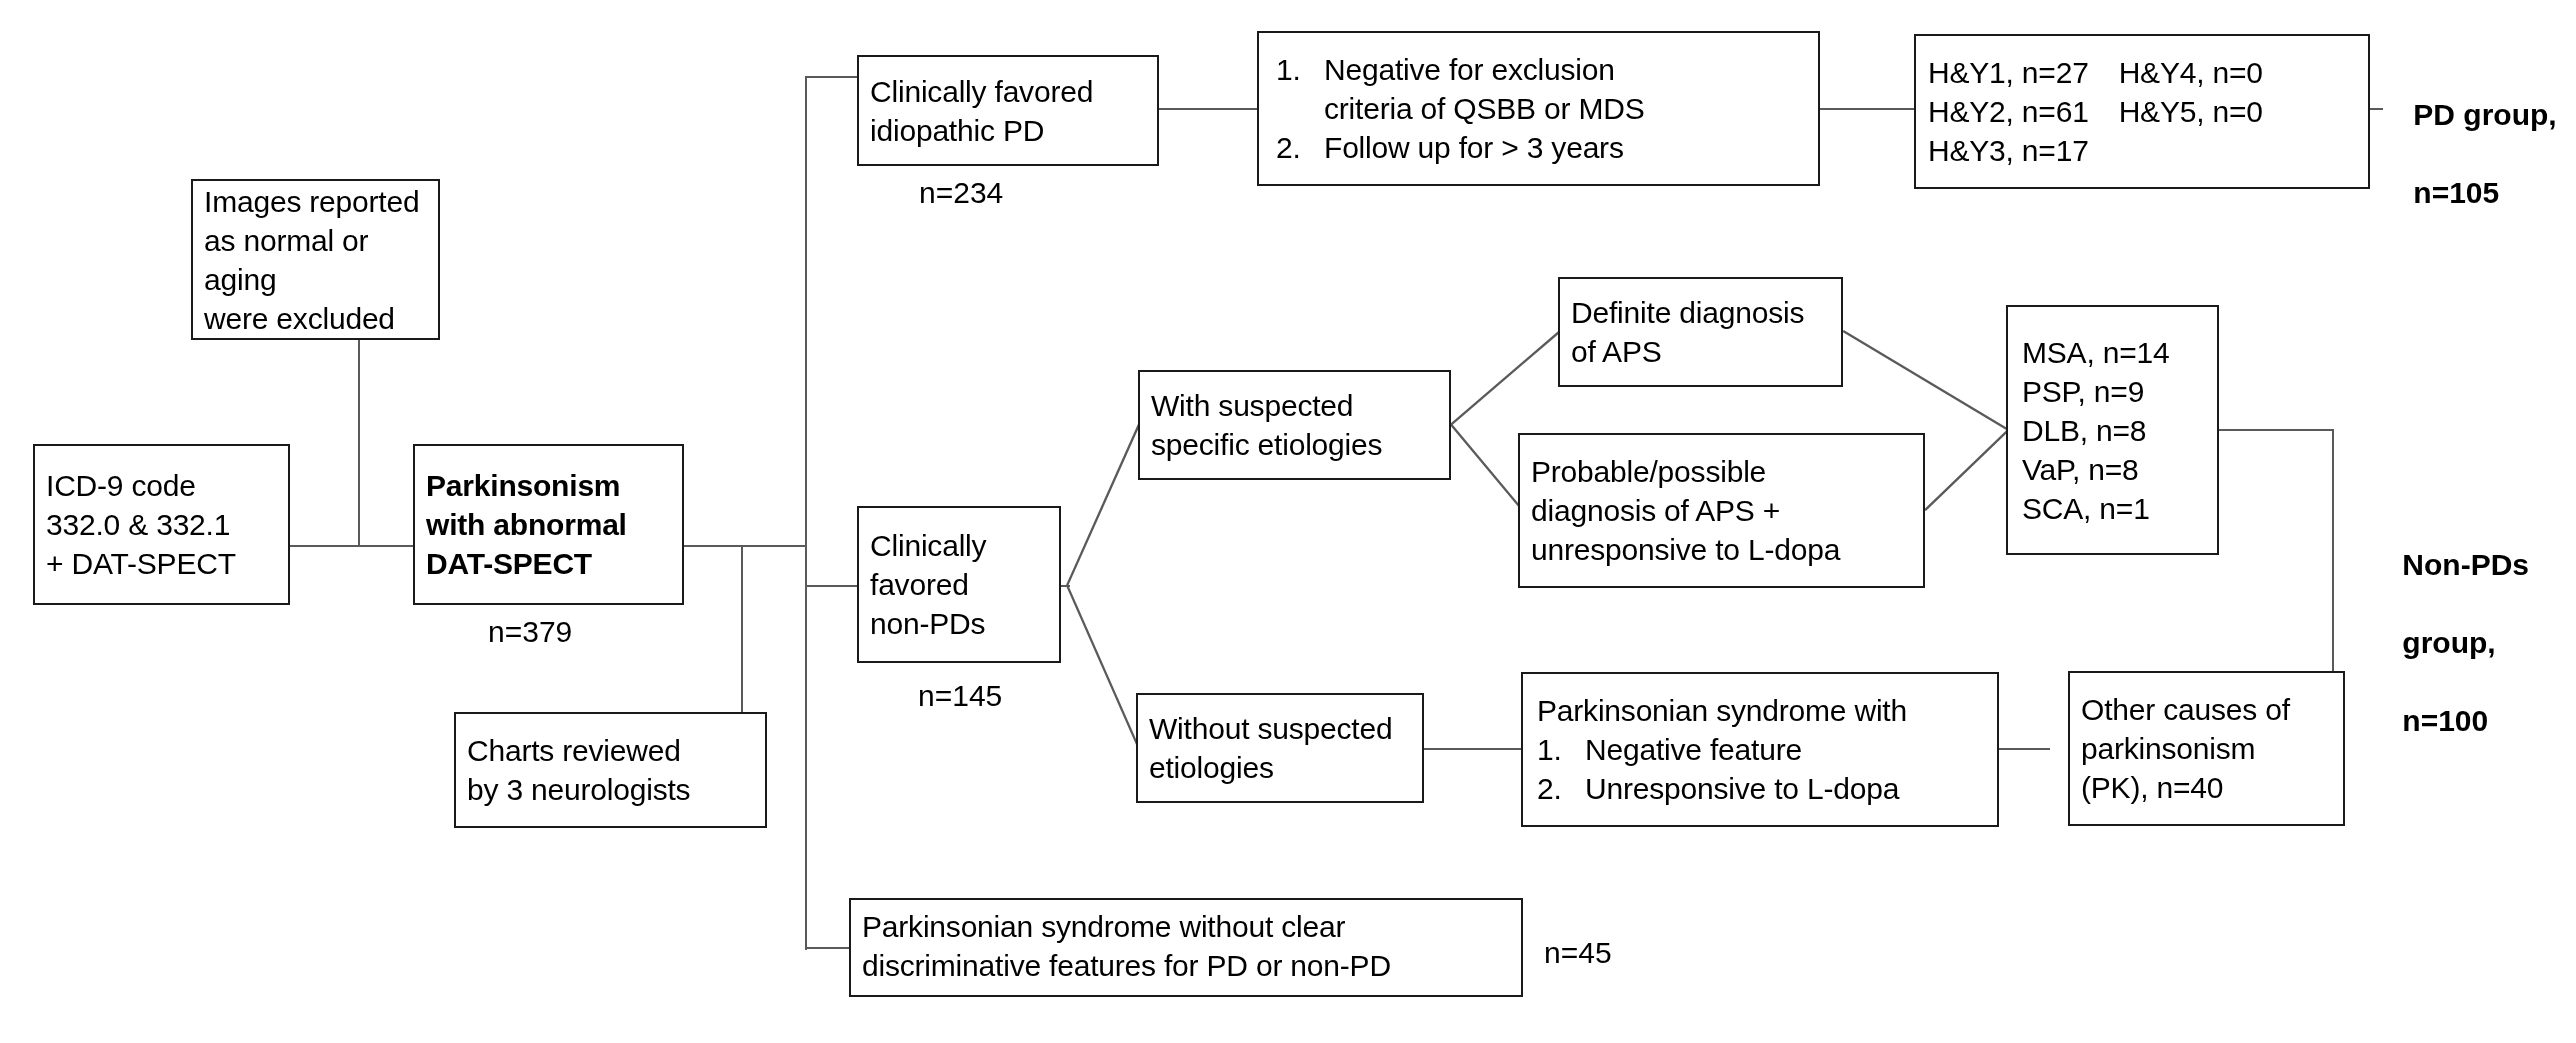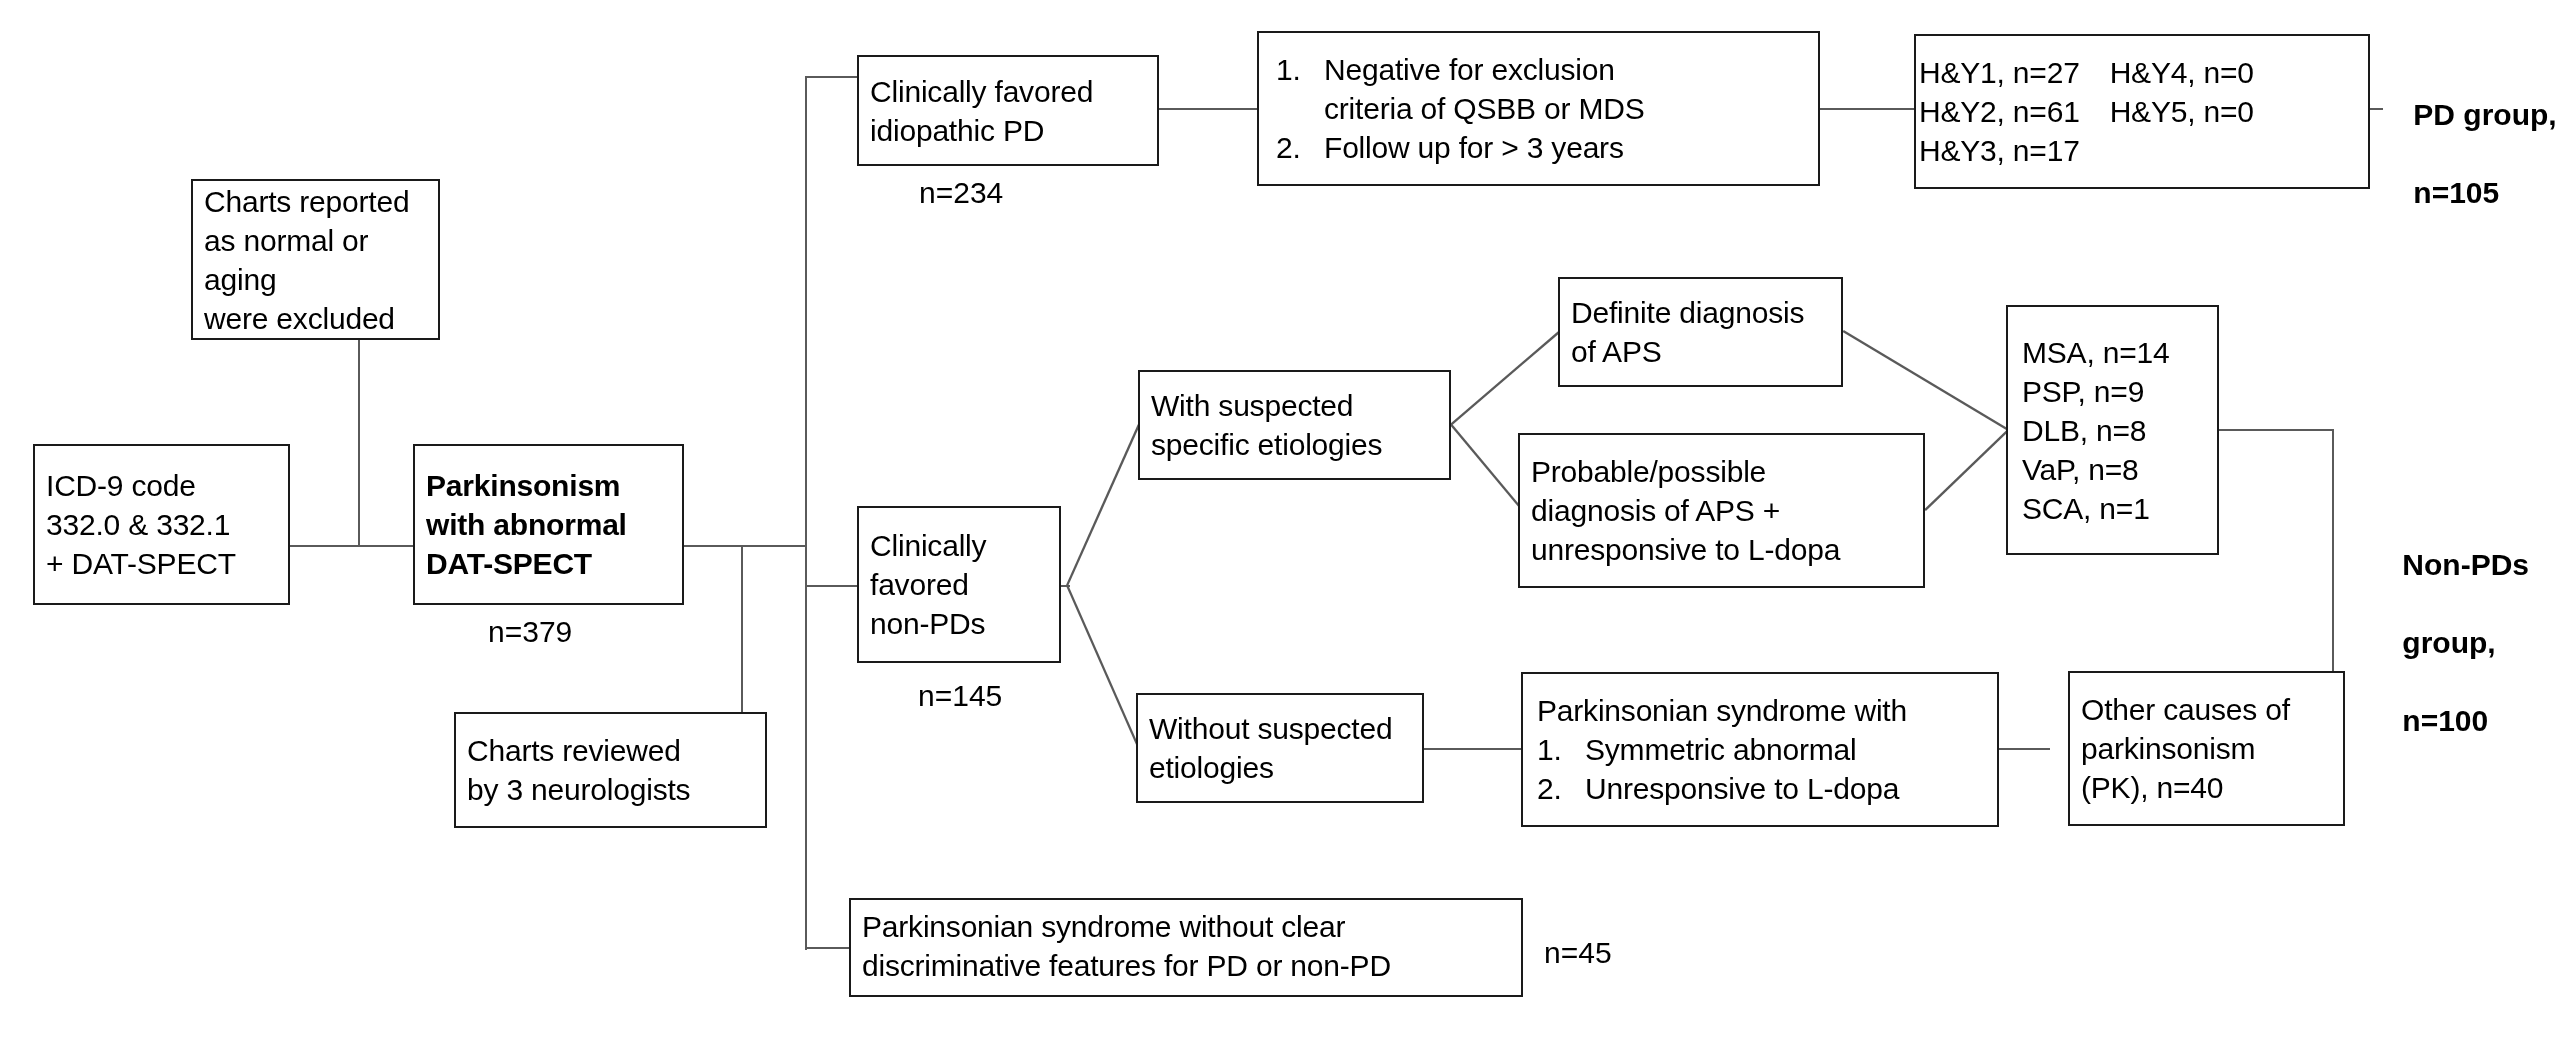--- a/index.html
+++ b/index.html
@@ -132,21 +132,21 @@
 
   <div class="ln h" style="left:1999px; top:748px; width:51px;"></div>
 
   <div class="box" style="left:33px; top:444px; width:257px; height:161px;">
     <span>ICD-9 code</span>
     <span>332.0 &amp; 332.1</span>
     <span>+ DAT-SPECT</span>
   </div>
 
   <div class="box" style="left:191px; top:179px; width:249px; height:161px;">
-    <span>Charts reported</span>
+    <span>Images reported</span>
     <span>as normal or aging</span>
     <span>were excluded</span>
   </div>
 
   <div class="ln v" style="left:358px; top:340px; height:87px;"></div>
 
   <div class="box bold" style="left:413px; top:444px; width:271px; height:161px;">
     <span>Parkinsonism</span>
     <span>with abnormal</span>
     <span>DAT-SPECT</span>
@@ -170,21 +170,21 @@
         <span class="num">1.</span>
         <span class="txt"><span>Negative for exclusion</span><br><span>criteria of QSBB or MDS</span></span>
       </div>
       <div class="numrow">
         <span class="num">2.</span>
         <span class="txt">Follow up for &gt; 3 years</span>
       </div>
     </div>
   </div>
 
-  <div class="box" style="left:1914px; top:34px; width:456px; height:155px; padding-left:3px;">
+  <div class="box" style="left:1914px; top:34px; width:456px; height:155px; padding-left:12px;">
     <div class="twocol">
       <div class="col colA">
         <span>H&amp;Y1, n=27</span>
         <span>H&amp;Y2, n=61</span>
         <span>H&amp;Y3, n=17</span>
       </div>
       <div class="col colB">
         <span>H&amp;Y4, n=0</span>
         <span>H&amp;Y5, n=0</span>
       </div>
@@ -230,21 +230,21 @@
   <div class="box" style="left:1136px; top:693px; width:288px; height:110px;">
     <span>Without suspected</span>
     <span>etiologies</span>
   </div>
 
   <div class="box" style="left:1521px; top:672px; width:478px; height:155px; padding-left:14px;">
     <span>Parkinsonian syndrome with</span>
     <div class="numlist">
       <div class="numrow">
         <span class="num">1.</span>
-        <span class="txt">Symmetric abnormal</span>
+        <span class="txt">Negative feature</span>
       </div>
       <div class="numrow">
         <span class="num">2.</span>
         <span class="txt">Unresponsive to L-dopa</span>
       </div>
     </div>
   </div>
 
   <div class="box" style="left:2049px; top:671px; width:277px; height:155px;margin-left:19px;">
     <span>Other causes of</span>

